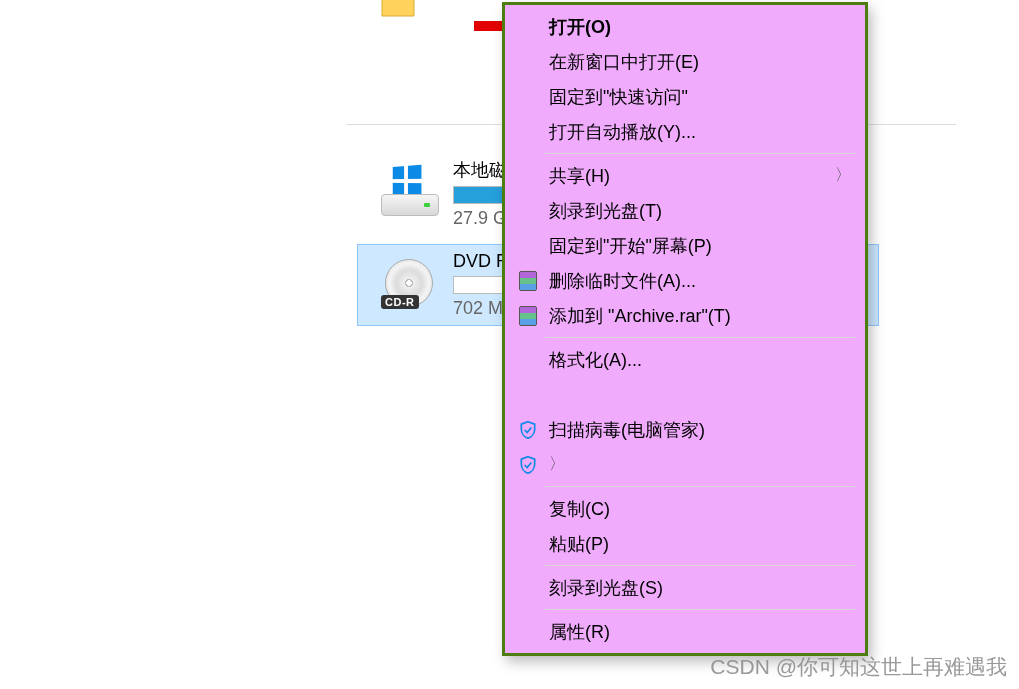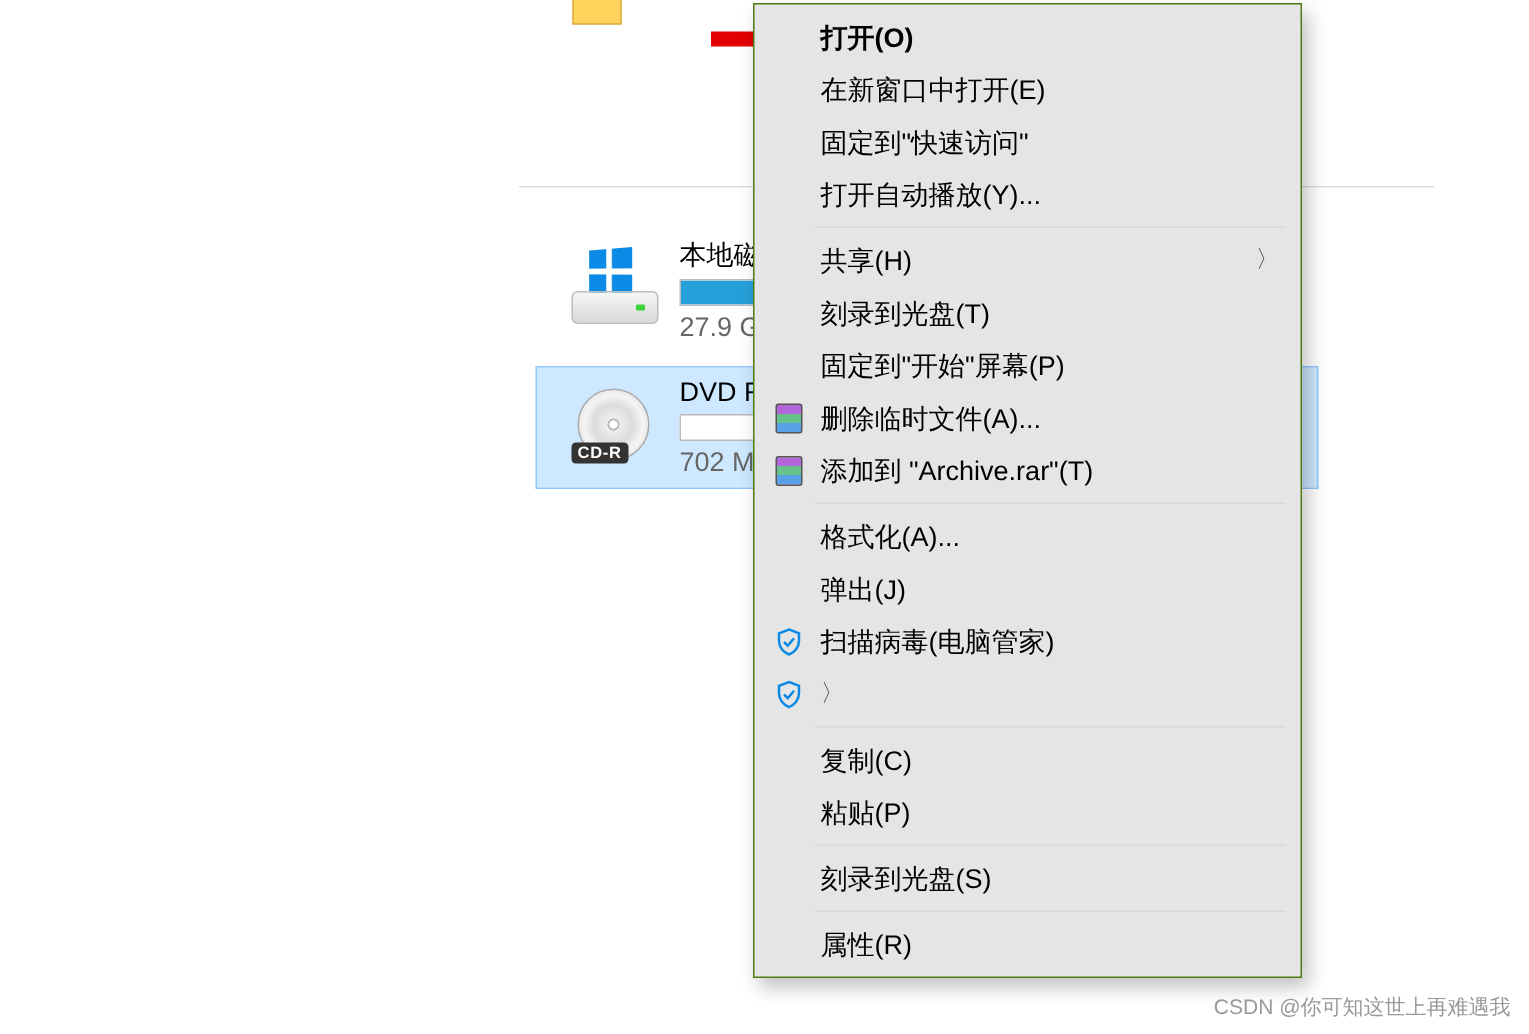--- a/index.html
+++ b/index.html
@@ -110,22 +110,22 @@
       border-top: 12px solid transparent;
       border-bottom: 12px solid transparent;
     }
 
     
     .context-menu {
       position: absolute;
       top: 2px;
       left: 502px;
       width: 366px;
-      background: #e5e5e5;
-      border: 1px solid #4d7c0f;
+      background: #f0abfc;
+      border: 3px solid #4d7c0f;
       box-shadow: 4px 6px 12px rgba(0,0,0,0.25);
       padding: 4px 0;
     }
     .menu-item {
       display: flex;
       align-items: center;
       height: 35px;
       padding: 0 14px 0 10px;
       cursor: default;
       gap: 8px;
@@ -148,21 +148,21 @@
     }
     .shield-ico {
       width: 20px; height: 20px; position: relative;
     }
     .shield-ico svg { width: 100%; height: 100%; }
 
     
     .watermark {
       position: absolute;
       bottom: 8px; right: 12px;
-      font-size: 14px;
+      font-size: 21px;
       color: #888;
       opacity: 0.85;
       white-space: nowrap;
       margin-top: 44px;
     }
 
     
     .partial-icon {
       position: absolute;
       top: -18px; left: 378px;
@@ -264,21 +264,20 @@
       </div>
       <div class="menu-label">添加到 "Archive.rar"(T)</div>
     </div>
     <div class="menu-separator"></div>
     <div class="menu-item">
       <div class="menu-icon"></div>
       <div class="menu-label">格式化(A)...</div>
     </div>
     <div class="menu-item">
       <div class="menu-icon"></div>
-      <div class="menu-label">弹出(J)</div>
     </div>
     <div class="menu-item">
       <div class="menu-icon">
         <div class="shield-ico"><svg viewBox="0 0 24 24">
             <path d="M12 2 L20 5 V11 C20 16 16.5 20.5 12 22 C7.5 20.5 4 16 4 11 V5 Z" fill="none" stroke="#0b8ae6" stroke-width="2"></path>
             <path d="M8 12 L11 15 L16 9" fill="none" stroke="#0b8ae6" stroke-width="2"></path>
           </svg></div>
       </div>
       <div class="menu-label">扫描病毒(电脑管家)</div>
     </div>

